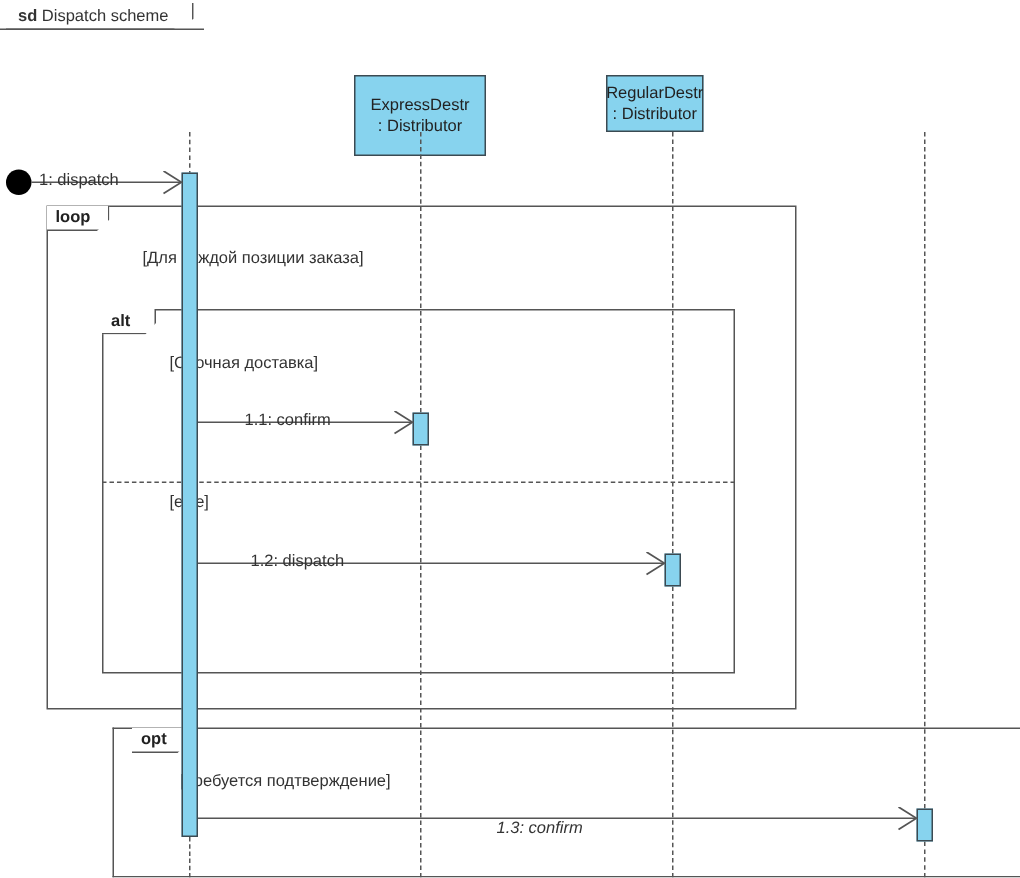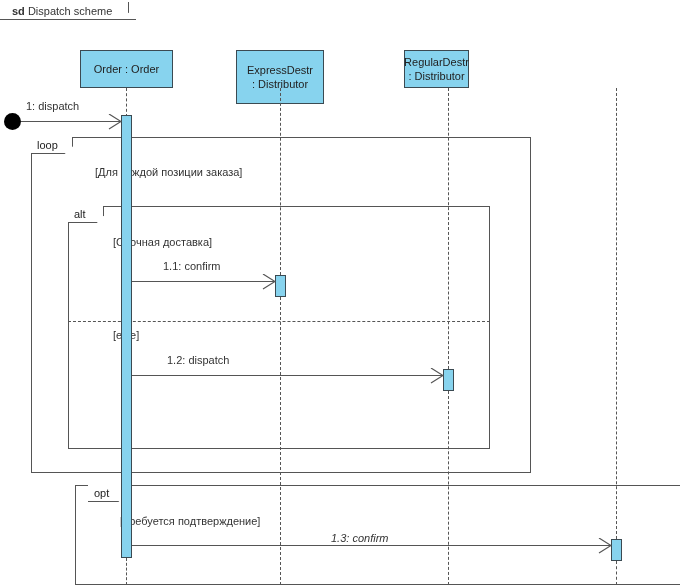--- a/index.html
+++ b/index.html
@@ -87,21 +87,21 @@
     box-sizing: border-box;
     background: transparent;
   }
   .fragment.no-right { border-right: none; }
   .frag-tab {
     position: absolute;
     height: 17px;
     padding: 0 15px 0 6px;
     line-height: 16px;
     font-size: 11px;
-    font-weight: normal;
+    font-weight: bold;
     color: #222222;
     background: #ffffff;
     border: 1px solid #555555;
     border-top: none;
     border-left: none;
     clip-path: polygon(0 0, 100% 0, 100% 55%, 80% 100%, 0 100%);
     box-sizing: border-box;
     white-space: nowrap;
   }
   .frag-divider {
@@ -121,20 +121,21 @@
   .msg-line {
     position: absolute;
     height: 0;
     border-top: 1px solid #555555;
   }
   .msg-label {
     position: absolute;
     font-size: 11px;
     color: #333333;
     white-space: nowrap;
+    margin-top: 14px;
   }
   .arrowhead {
     position: absolute;
     width: 12px;
     height: 14px;
   }
   .arrowhead svg { display: block; }
 
   
   .start-node {
@@ -149,23 +150,20 @@
 <body>
 
 <div id="canvas">
 
   <div class="sd-tab">
     <span class="kw">sd</span>
     <span>Dispatch scheme</span>
   </div>
   <div class="sd-tab-underline"></div>
 
-  <div class="lifeline-box" style="left:80px; top:50px; width:93px; height:38px;">
-    <span>Order : Order</span>
-  </div>
   <div class="lifeline-box" style="left:236px; top:50px; width:88px; height:54px;">
     <span>ExpressDestr</span>
     <span>: Distributor</span>
   </div>
   <div class="lifeline-box" style="left:404px; top:50px; width:65px; height:38px;">
     <span>RegularDestr</span>
     <span>: Distributor</span>
   </div>
 
   <div class="lifeline" style="left:126px; top:88px; height:29px;"></div>

